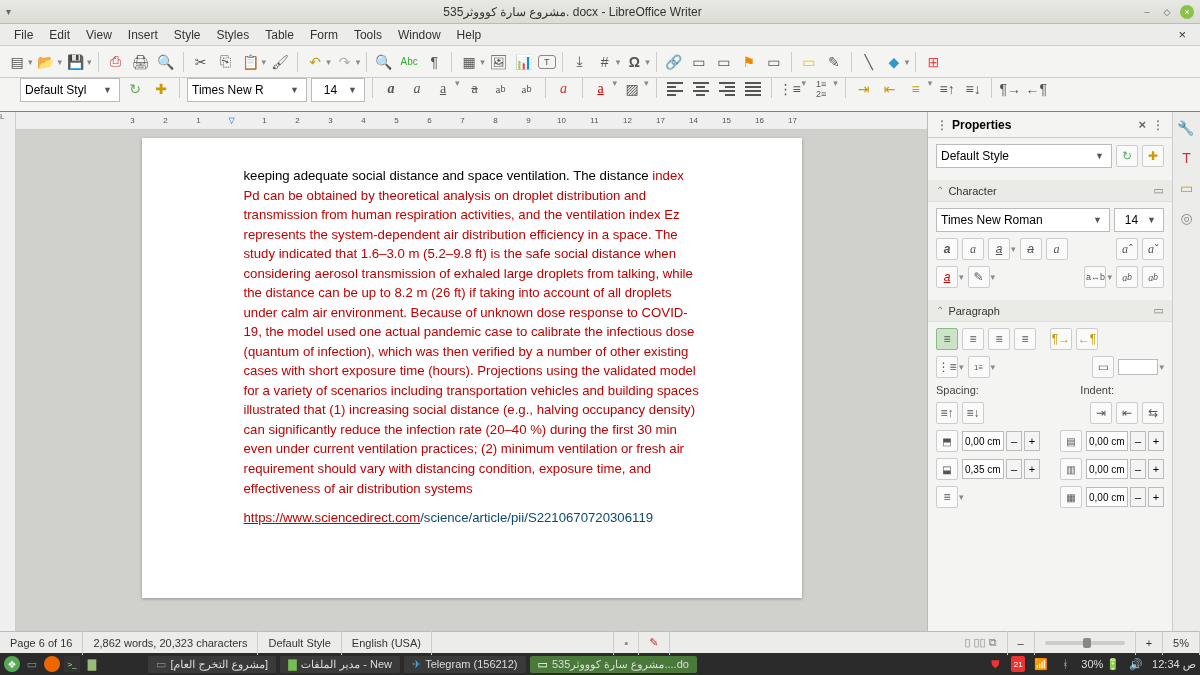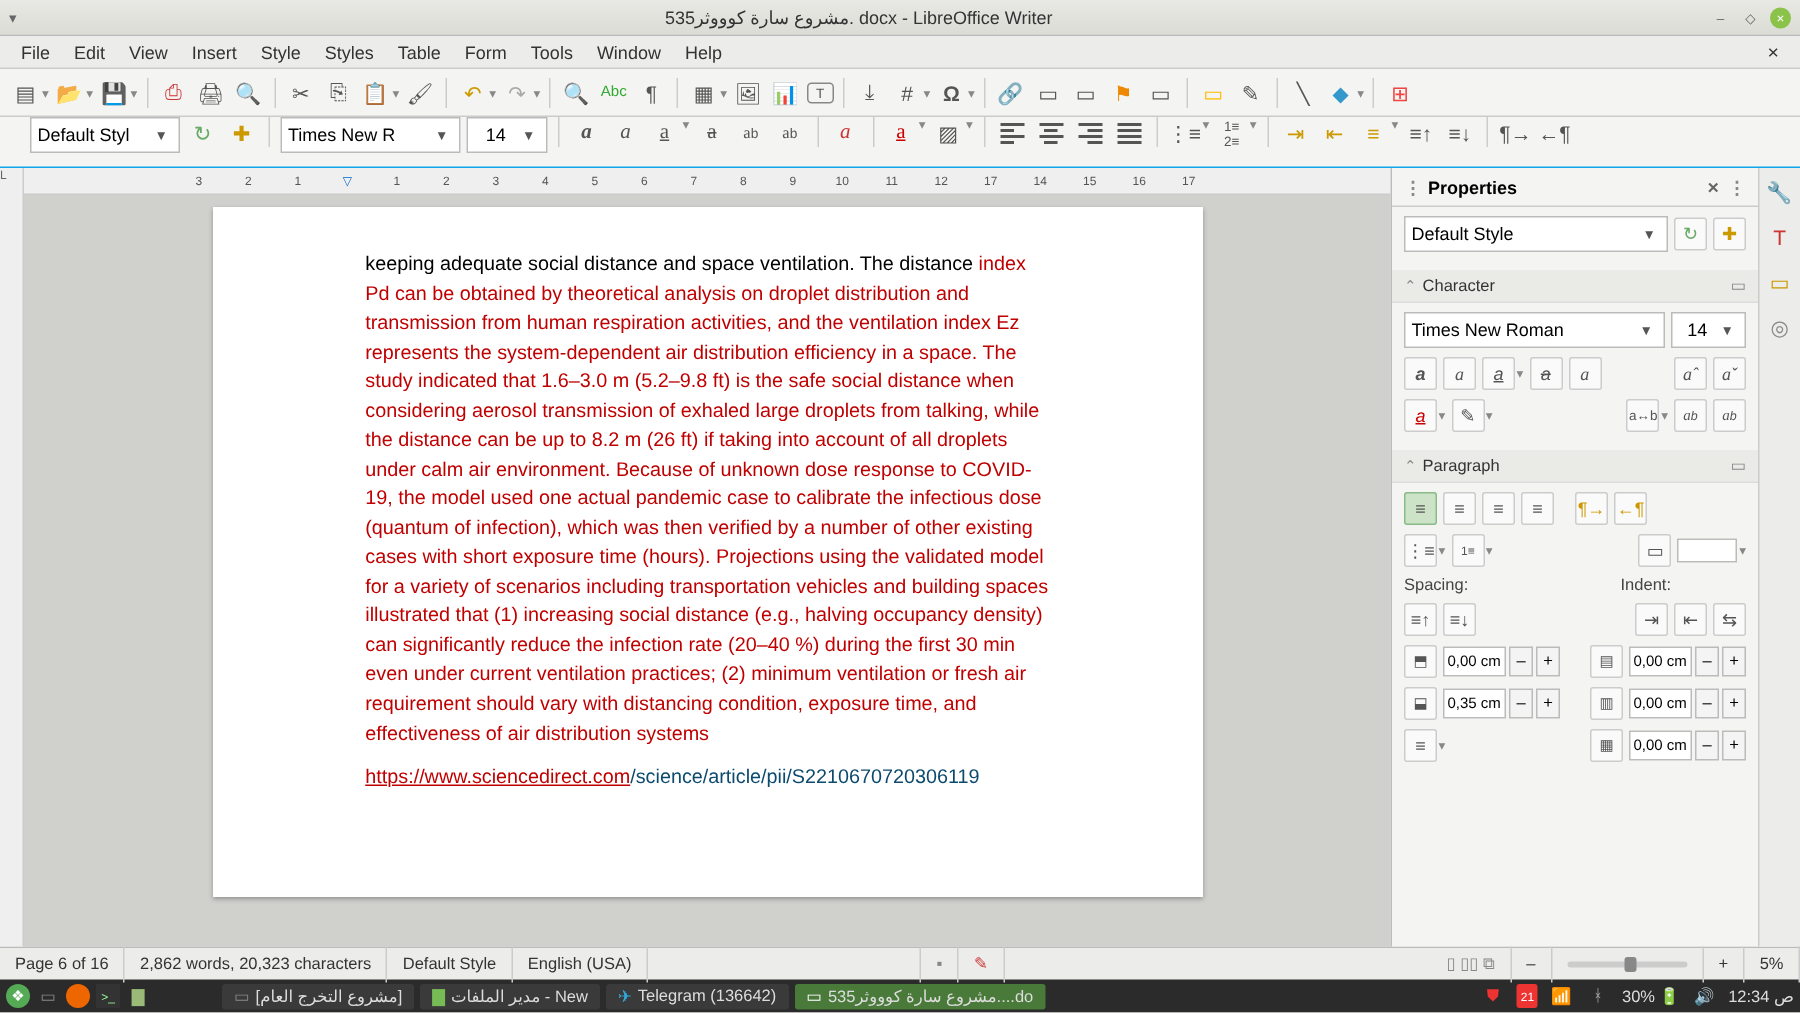--- a/index.html
+++ b/index.html
@@ -450,21 +450,21 @@
   <div class="tbtn">
       <span style="color:#888">▭</span>
       <span>[مشروع التخرج العام]</span>
     </div>
   <div class="tbtn">
       <span style="color:#7b5">▇</span>
       <span>مدير الملفات - New</span>
     </div>
   <div class="tbtn">
       <span style="color:#3ad">✈</span>
-      <span>Telegram (136642)</span>
+      <span>Telegram (156212)</span>
     </div>
   <div class="tbtn active">
       <span style="color:#fff">▭</span>
       <span>5مشروع سارة كوووثر35....do</span>
     </div>
   <div class="tray">
     <div class="tico" style="color:#e33">⛊</div>
     <div class="tico" style="background:#e33;color:#fff;font-size:8px;border-radius:2px;width:14px">21</div>
     <div class="tico" style="color:#ccc">📶</div>
     <div class="tico" style="color:#aaa">ᚼ</div>

